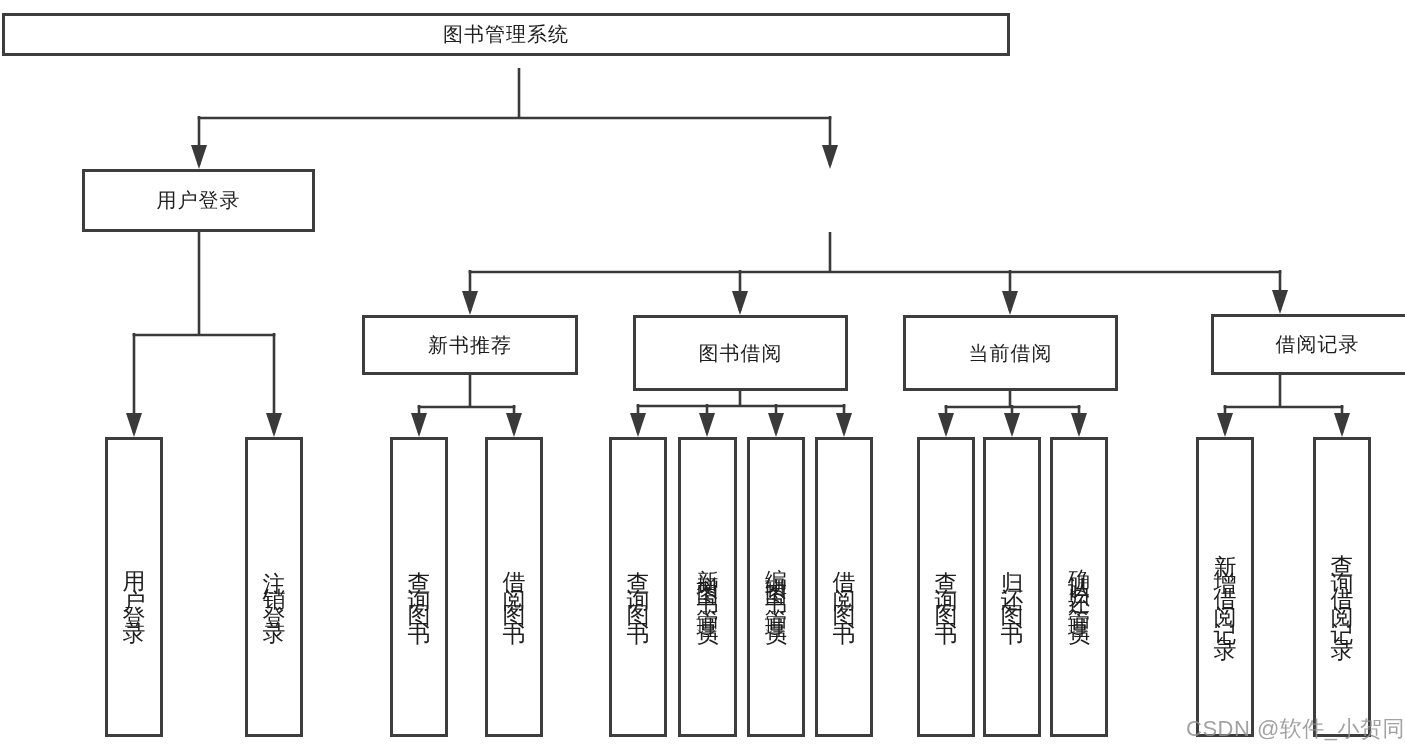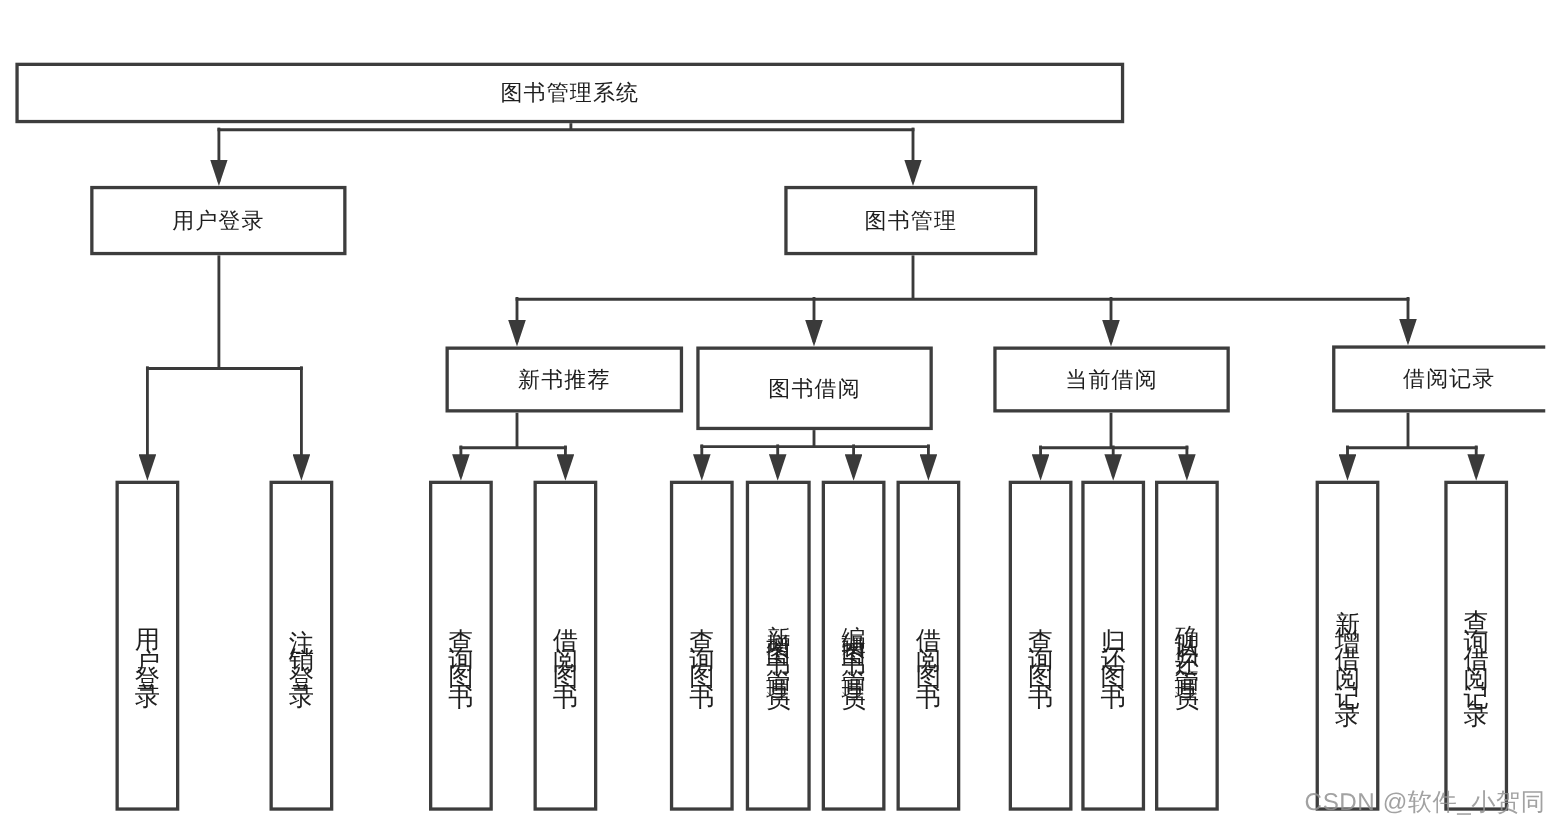--- a/index.html
+++ b/index.html
@@ -125,38 +125,35 @@
 
       <g>
         <line x1="1280" y1="375" x2="1280" y2="407"></line>
         <line x1="1223.7" y1="407" x2="1343.3" y2="407"></line>
         <line x1="1225" y1="405" x2="1225" y2="433" marker-end="url(#arrow)"></line>
         <line x1="1342" y1="405" x2="1342" y2="433" marker-end="url(#arrow)"></line>
       </g>
     </g>
   </svg>
 
-  <div class="node root" style="left:14px; top:13px; width:1008px; height:55px;margin-top:44px;">
+  <div class="node root" style="left:2px; top:13px; width:1008px; height:43px;">
     <span>图书管理系统</span>
   </div>
 
   <div class="node h" style="left:82px; top:169px; width:233px; height:63px;">
     <span>用户登录</span>
   </div>
-  <div class="node h" style="left:713px; top:169px; width:230px; height:63px;">
-    <span>图书管理</span>
-  </div>
-
-  <div class="node h" style="left:362px; top:315px; width:216px; height:60px;margin-left:43px;">
+
+  <div class="node h" style="left:362px; top:315px; width:216px; height:60px;">
     <span>新书推荐</span>
   </div>
   <div class="node h" style="left:633px; top:315px; width:215px; height:76px;">
     <span>图书借阅</span>
   </div>
-  <div class="node h" style="left:903px; top:315px; width:215px; height:60px;">
+  <div class="node h" style="left:903px; top:315px; width:215px; height:76px;">
     <span>当前借阅</span>
   </div>
   <div class="node h" style="left:1173px; top:314px; width:213px; height:61px;margin-left:38px;">
     <span>借阅记录</span>
   </div>
 
   <div class="node v" style="left:105px; top:437px; width:58px; height:300px;">
     <span>用户登录</span>
   </div>
   <div class="node v" style="left:245px; top:437px; width:58px; height:300px;">

